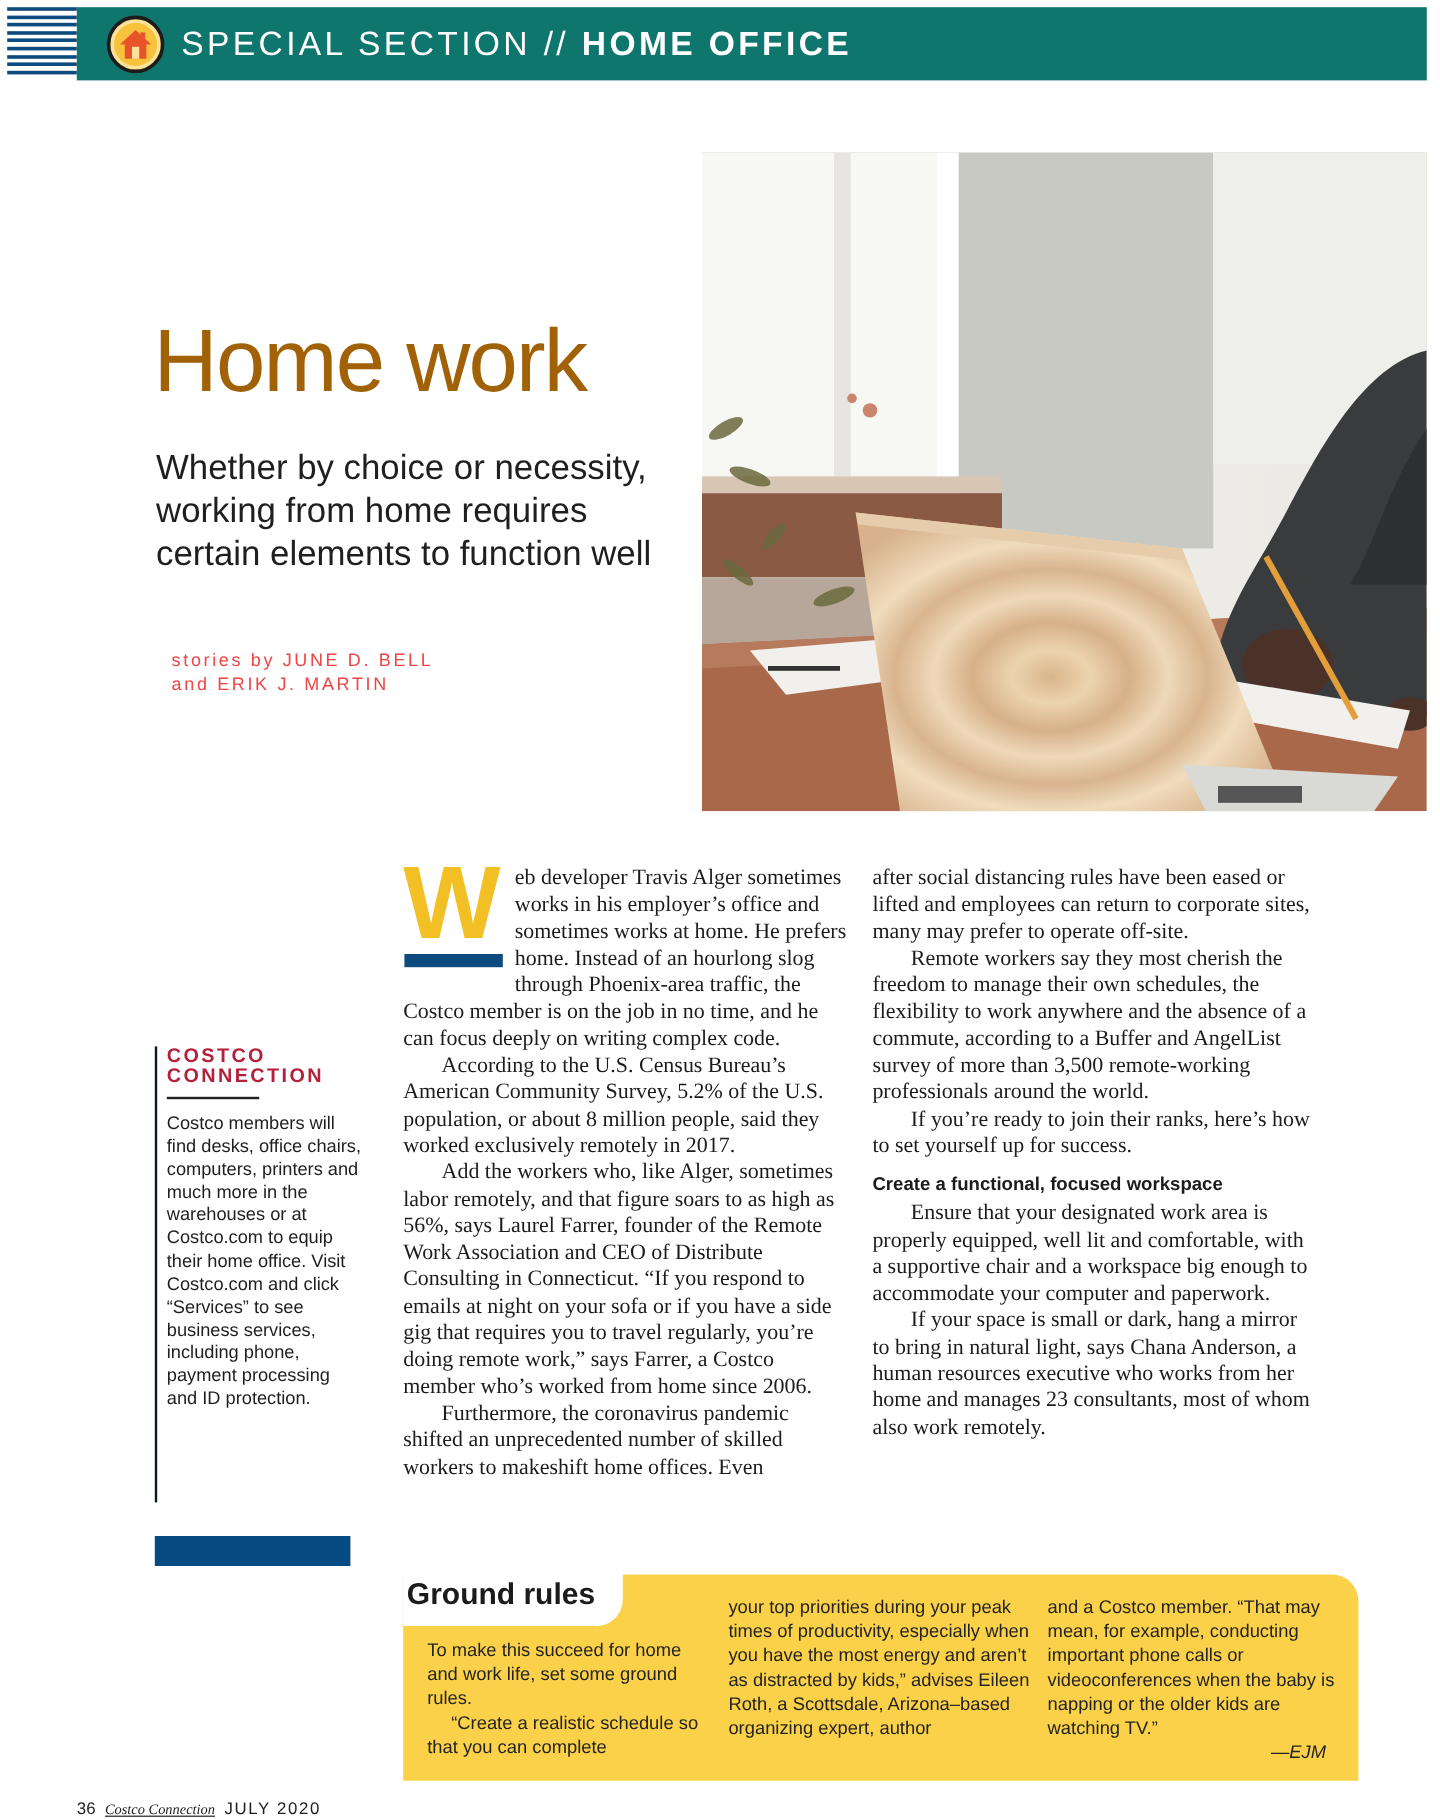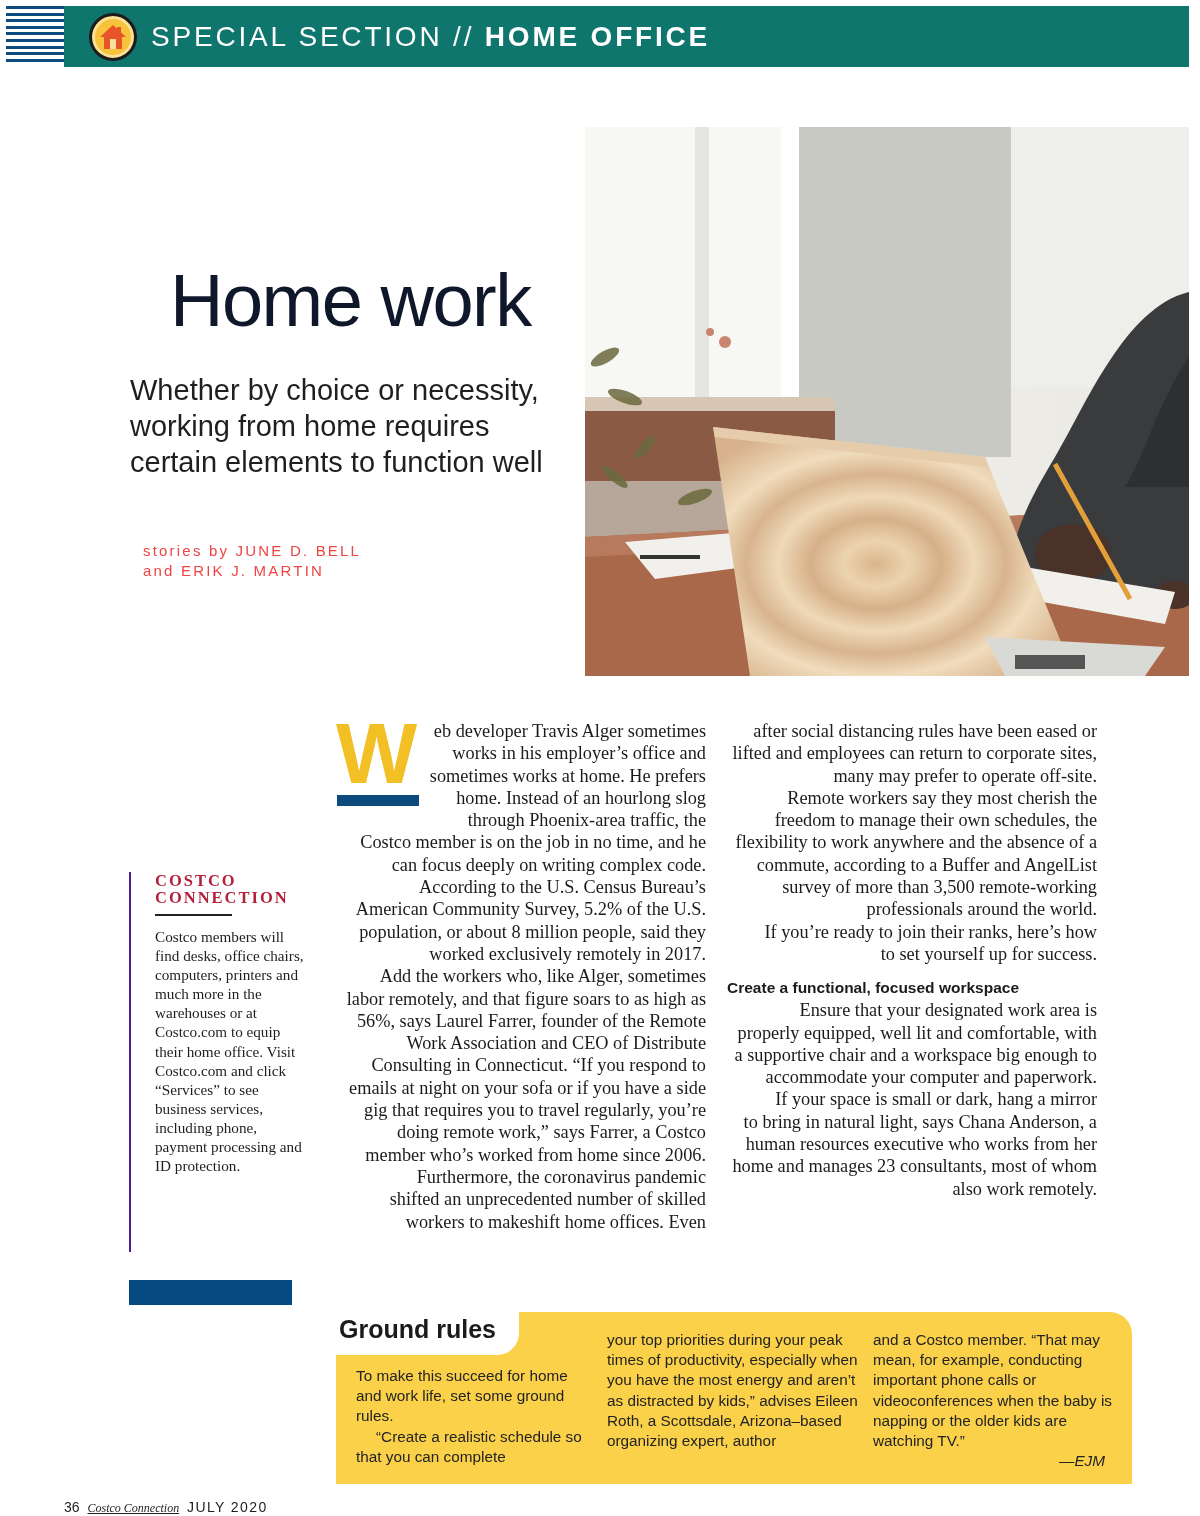--- a/index.html
+++ b/index.html
@@ -10,36 +10,36 @@
   .stripes { position: absolute; left: 6px; top: 6px; width: 58px; height: 60px; }
   .stripes div { height: 3px; background: #0d4a7e; margin-bottom: 3.6px; }
   .header-bar { position: absolute; left: 64px; top: 6px; width: 1125px; height: 61px; background: #0f766e; display: flex; align-items: center; }
   .house-badge { position: relative; width: 48px; height: 48px; border-radius: 50%; background: #f7c23c; border: 3px solid #1c1c1c; margin-left: 25px; box-shadow: inset 0 0 0 3px #fbe29a; display: flex; align-items: center; justify-content: center; }
   .header-text { margin-left: 14px; color: #ffffff; font-size: 28px; letter-spacing: 2.8px; white-space: nowrap; }
   .header-text .thin { font-weight: normal; }
   .header-text .bold { font-weight: bold; }
 
   
   .hero-photo { position: absolute; left: 585px; top: 127px; width: 604px; height: 549px; overflow: hidden; background: #dcdad3; }
-  .title { position: absolute; left: 128px; top: 258px; font-size: 74px; font-weight: normal; letter-spacing: -1.5px; color: #0f172a; margin-left: 42px; }
+  .title { position: absolute; left: 128px; top: 258px; font-size: 74px; font-weight: normal; letter-spacing: -1.5px; color: #a16207; }
   .dek { position: absolute; left: 130px; top: 372px; width: 420px; font-size: 29px; line-height: 36px; color: #1f1f1f; }
   .byline { position: absolute; left: 143px; top: 541px; font-size: 15px; line-height: 20px; letter-spacing: 2.2px; color: #ef4444; }
 
   
-  .sidebar { position: absolute; left: 129px; top: 872px; width: 175px; height: 380px; border-left: 2px solid #4c1d95; padding-left: 24px; font-family: Liberation Serif, serif; }
+  .sidebar { position: absolute; left: 129px; top: 872px; width: 175px; height: 380px; border-left: 2px solid #0f172a; padding-left: 8px; }
   .sidebar-title { color: #b3213b; font-weight: bold; font-size: 16.5px; letter-spacing: 2px; line-height: 17px; }
   .sidebar-rule { width: 77px; height: 2px; background: #222; margin: 8px 0 11px; }
   .sidebar-body { font-size: 15.2px; line-height: 19.1px; color: #1e1e1e; }
   .sidebar-block { position: absolute; left: 129px; top: 1280px; width: 163px; height: 25px; background: #054a80; }
 
   
   .col { position: absolute; font-family: "Liberation Serif", serif; font-size: 18.3px; line-height: 22.3px; color: #1b1b1b; }
   .col1 { left: 336px; top: 720px; width: 370px; }
   .col2 { left: 727px; top: 720px; width: 370px; }
-  .col p { text-indent: 32px; text-align: right; }
+  .col p { text-indent: 32px; }
   .col p.noindent { text-indent: 0; }
   .dropcap-wrap { float: left; width: 82px; height: 88px; margin-right: 11px; margin-top: 2px; position: relative; }
   .dropcap { font-family: "Liberation Sans", sans-serif; font-weight: bold; color: #f2c025; font-size: 86px; line-height: 62px; display: block; letter-spacing: -3px; }
   .dropcap-bar { position: absolute; left: 1px; top: 73px; width: 82px; height: 11px; background: #0d4a7e; }
   .subhead { font-family: "Liberation Sans", sans-serif; font-weight: bold; font-size: 15.5px; line-height: 22px; margin-top: 12px; color: #1b1b1b; }
 
   
   .gr-box { position: absolute; left: 336px; top: 1312px; width: 796px; height: 172px; background: #fbd14a; border-top-right-radius: 22px; }
   .gr-tab { position: absolute; left: 336px; top: 1308px; width: 183px; height: 47px; background: #ffffff; border-bottom-right-radius: 22px; }
   .gr-title { position: absolute; left: 339px; top: 1315px; font-size: 25px; font-weight: bold; color: #1b1b1b; text-align: center; }

